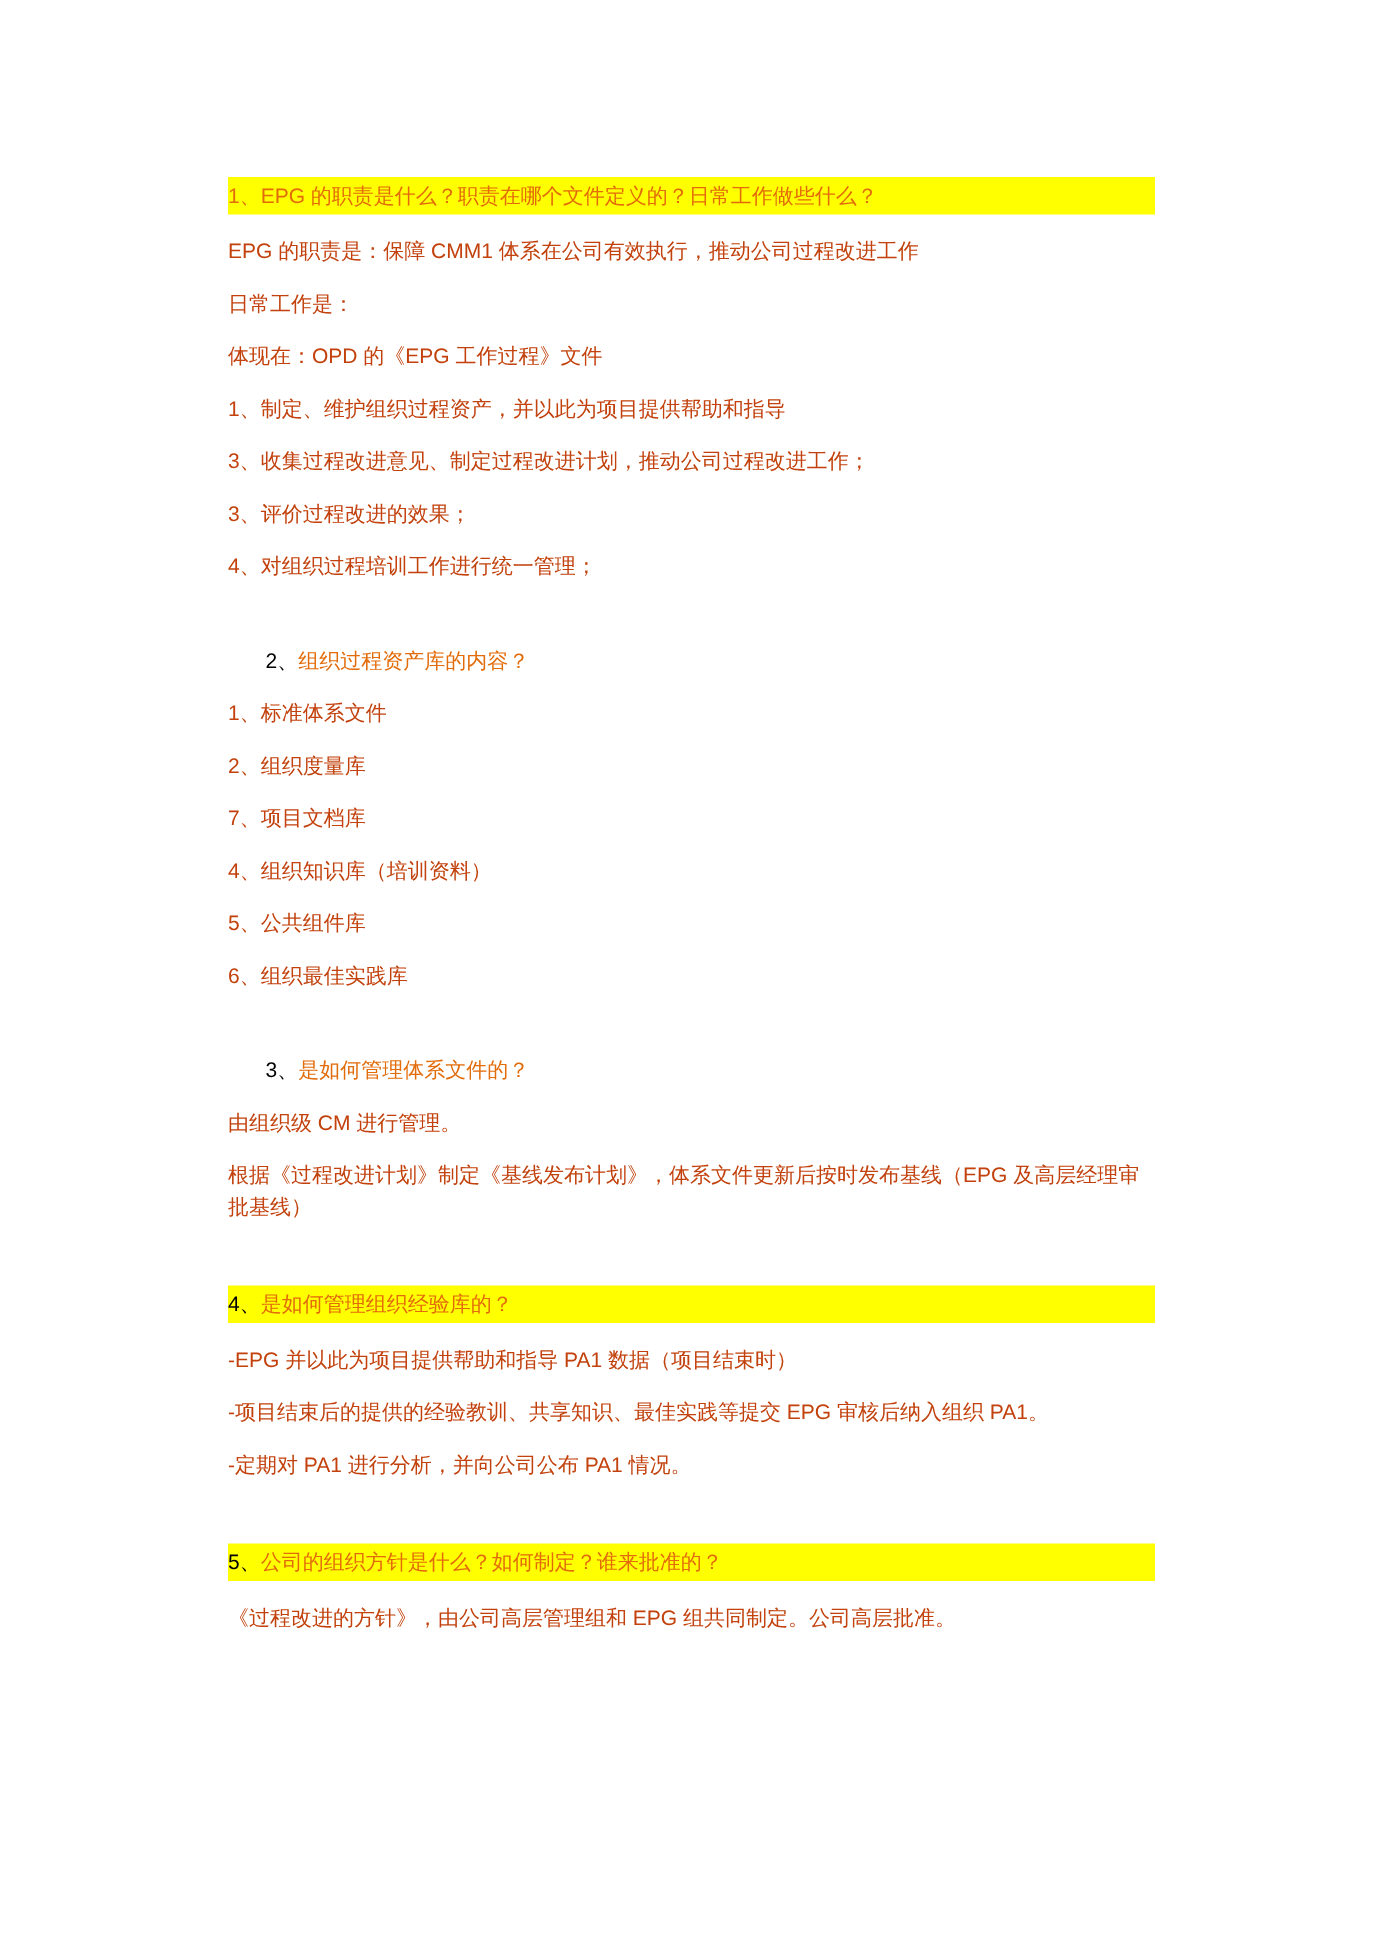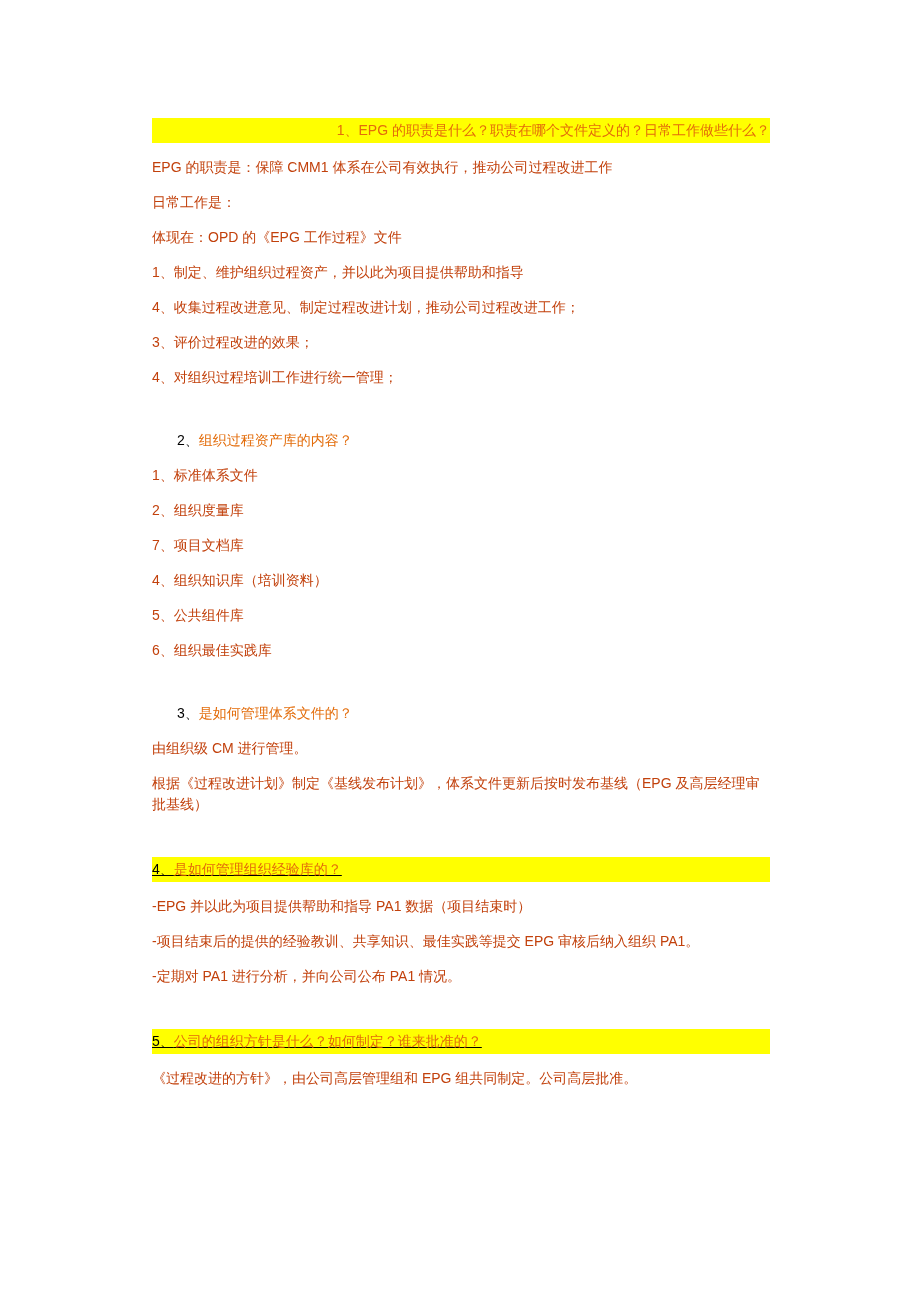--- a/index.html
+++ b/index.html
@@ -17,28 +17,26 @@
     font-size: 14px;
     line-height: 1.5;
     color: #000000;
   }
   .highlight {
     background: #ffff00;
     display: block;
     padding: 2px 0;
     margin-bottom: 14px;
     color: #e36c0a;
-    text-align: right;
   }
   .q-heading {
     background: #ffff00;
     display: block;
     padding: 2px 0;
     margin-bottom: 14px;
-    text-decoration: underline;
   }
   .q-heading .num-black { color: #000000; }
   .q-heading .title-brown { color: #e36c0a; }
   .brown-heading {
     color: #e36c0a;
     margin-bottom: 14px;
     margin-left: 25px;
   }
   .brown-heading .num { color: #000000; }
   .para {
@@ -52,21 +50,21 @@
 </head>
 <body>
 
 <div class="page">
 
   <div class="highlight">1、EPG 的职责是什么？职责在哪个文件定义的？日常工作做些什么？</div>
   <div class="para">EPG 的职责是：保障 CMM1 体系在公司有效执行，推动公司过程改进工作</div>
   <div class="para">日常工作是：</div>
   <div class="para">体现在：OPD 的《EPG 工作过程》文件</div>
   <div class="para">1、制定、维护组织过程资产，并以此为项目提供帮助和指导</div>
-  <div class="para">4、收集过程改进意见、制定过程改进计划，推动公司过程改进工作；</div>
+  <div class="para">3、收集过程改进意见、制定过程改进计划，推动公司过程改进工作；</div>
   <div class="para">3、评价过程改进的效果；</div>
   <div class="para">4、对组织过程培训工作进行统一管理；</div>
 
   <div class="section-gap"></div>
 
   <div class="brown-heading">
     <span class="num">2、</span><span>组织过程资产库的内容？</span>
   </div>
   <div class="para">1、标准体系文件</div>
   <div class="para">2、组织度量库</div>

